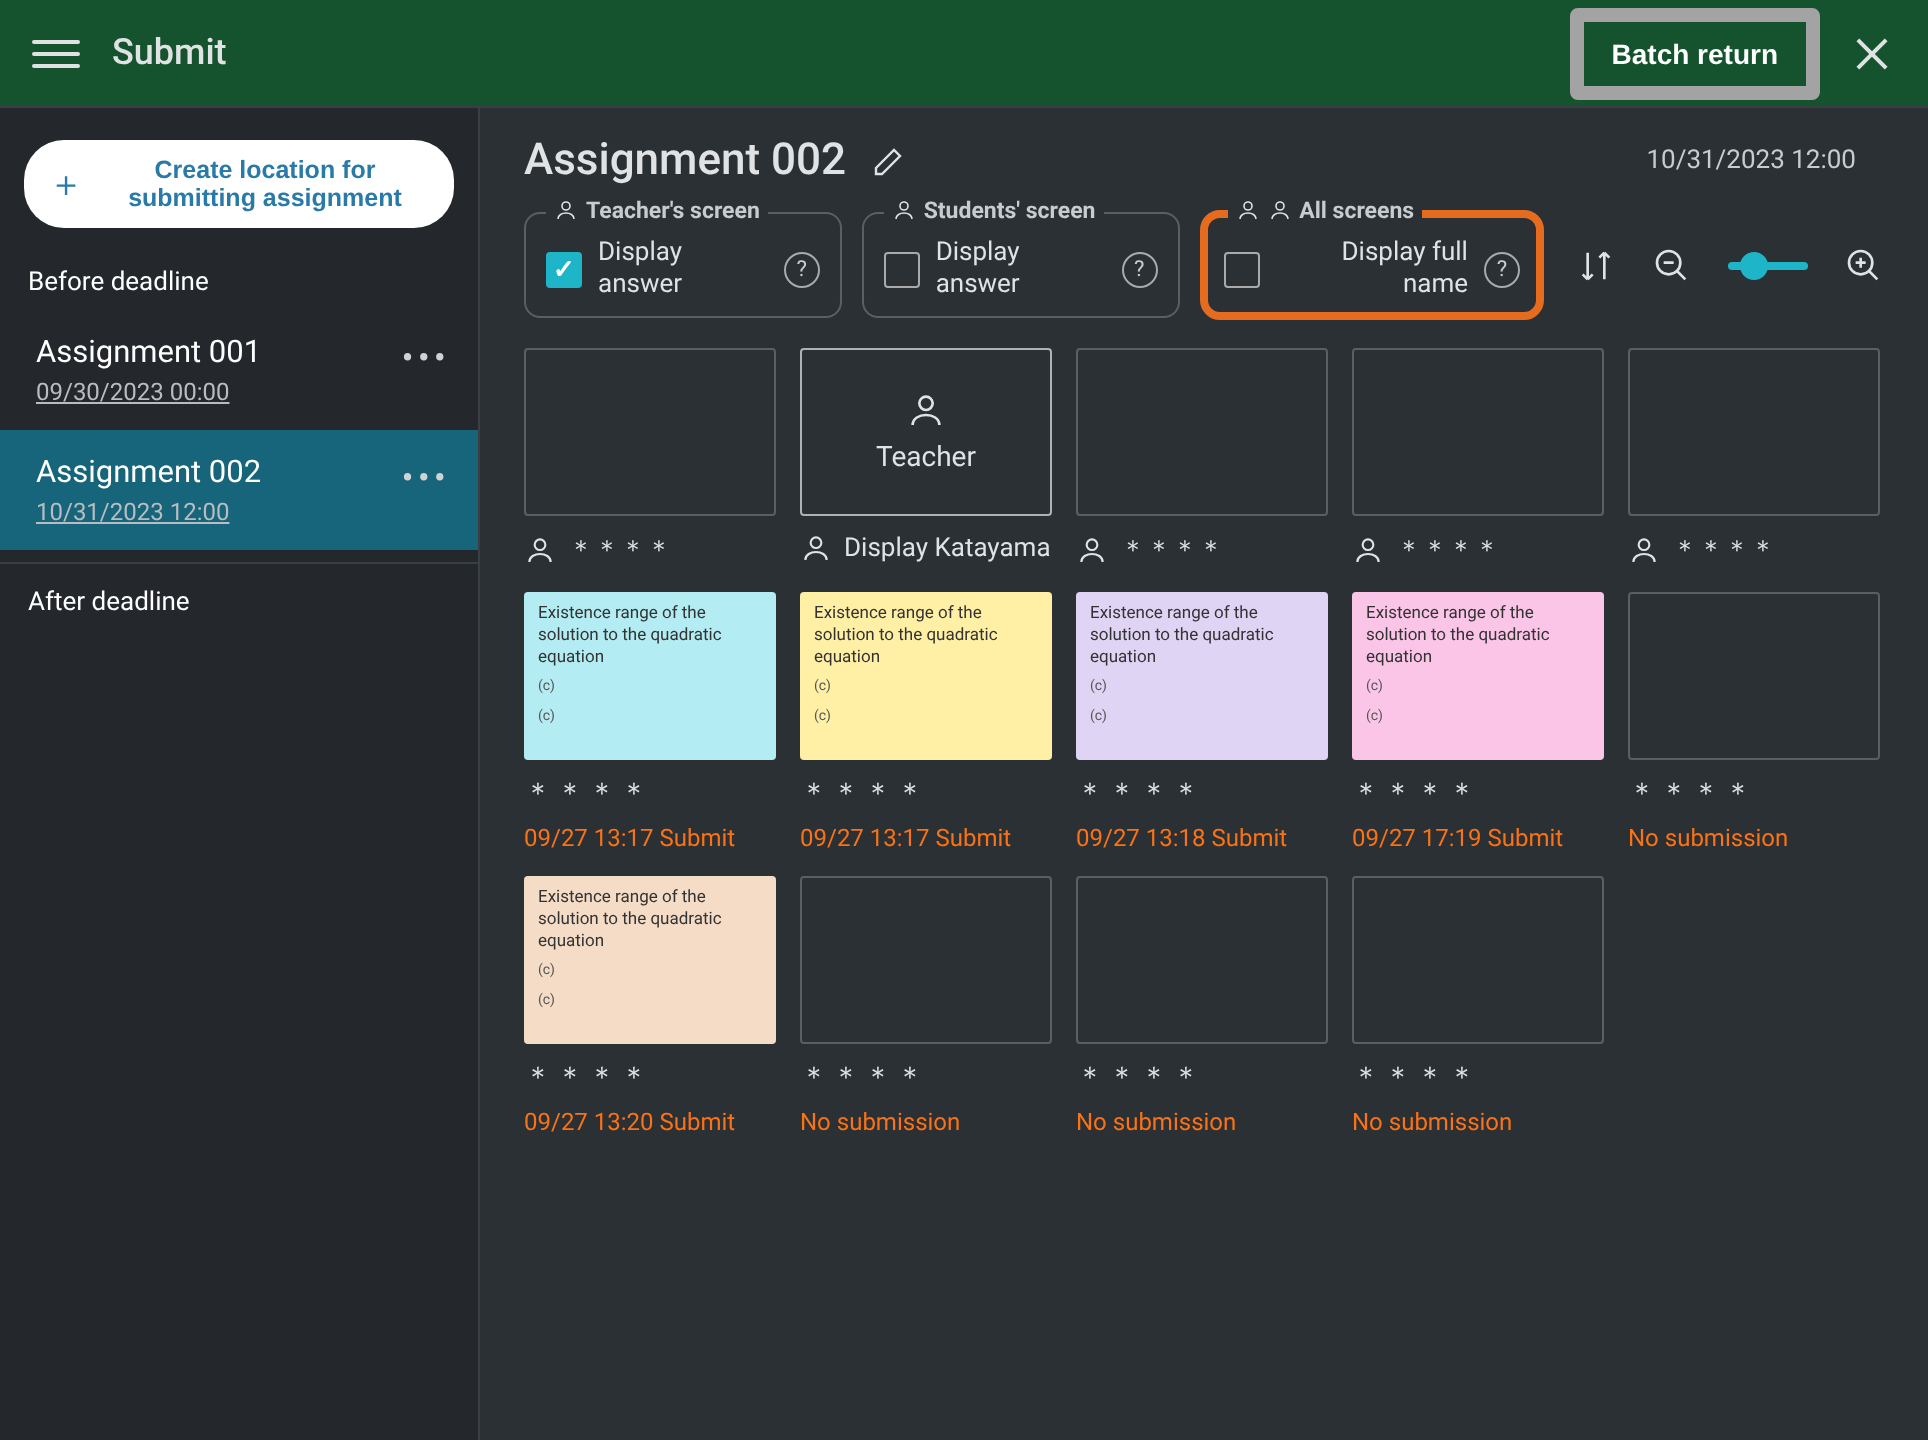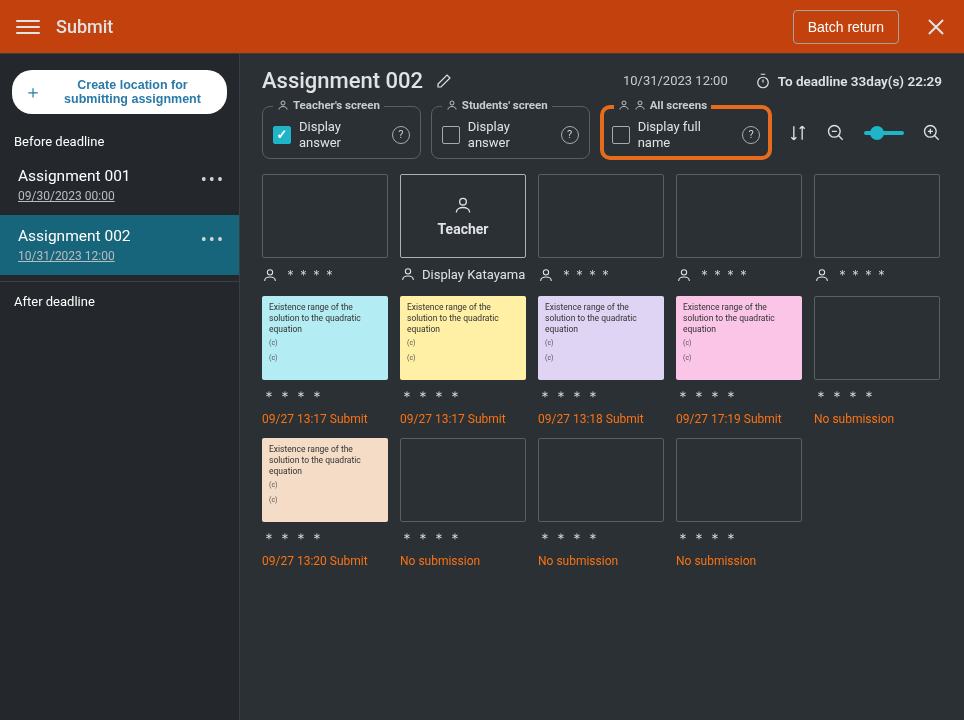--- a/index.html
+++ b/index.html
@@ -9,29 +9,29 @@
   color: #e0e2e4;
   width: 964px;
   height: 720px;
   overflow: hidden;
 }
 .topbar {
   height: 54px;
   display: flex;
   align-items: center;
   padding: 0 16px;
-  background: #c2410c;
+  background: #14532d;
   border-bottom: 1px solid #3a3f44;
 }
 .hamburger { width: 24px; height: 24px; cursor: pointer; display: flex; flex-direction: column; justify-content: center; gap: 4px; margin-right: 16px; }
 .hamburger span { height: 2px; background: #e0e2e4; border-radius: 1px; }
 .topbar-title { font-size: 18px; font-weight: 500; flex: 1; }
 .batch-btn {
-  border: 1px solid #a3a3a3; background: transparent; color: #fff; padding: 8px 14px;
-  font-size: 14px; font-weight: 400; border-radius: 4px; cursor: pointer; margin-right: 25px;
+  border: 7px solid #a3a3a3; background: transparent; color: #fff; padding: 8px 14px;
+  font-size: 14px; font-weight: 700; border-radius: 4px; cursor: pointer; margin-right: 14px;
 }
 .close-x { width: 24px; height: 24px; cursor: pointer; position: relative; }
 .close-x::before, .close-x::after {
   content: ""; position: absolute; left: 11px; top: 2px; width: 2px; height: 20px; background: #e0e2e4;
 }
 .close-x::before { transform: rotate(45deg); }
 .close-x::after { transform: rotate(-45deg); }
 
 .main { display: flex; height: calc(100% - 54px); }
 
@@ -56,38 +56,38 @@
 .edit-ic { width: 18px; height: 18px; cursor: pointer; }
 .header-spacer { flex: 1; }
 .duedate { font-size: 13px; color: #c9ccce; margin-right: 14px; }
 .deadline { font-size: 13.5px; font-weight: 600; display: flex; align-items: center; gap: 6px; }
 
 .toolbar { display: flex; gap: 10px; align-items: center; margin-bottom: 14px; }
 .opt-box {
   border: 1px solid #5a5f64; border-radius: 8px; padding: 12px 10px 8px; position: relative;
   display: flex; align-items: center; gap: 8px; min-width: 152px;
 }
-.opt-box.highlight { border: 4px solid #e56b1f; border-radius: 10px; padding: 10px 8px 6px; }
+.opt-box.highlight { border: 4px solid #e56b1f; border-radius: 10px; padding: 10px 8px 6px; text-align: right; }
 .opt-legend {
   position: absolute; top: -9px; left: 10px; background: #2b3034; padding: 0 4px;
   font-size: 11.5px; color: #c9ccce; display: flex; align-items: center; gap: 4px; font-weight: bold;
 }
 .cbx { width: 18px; height: 18px; border: 1.5px solid #aaa; border-radius: 2px; display: inline-flex; align-items: center; justify-content: center; cursor: pointer; flex-shrink: 0; }
 .cbx.checked { background: #1fb5c9; border-color: #1fb5c9; }
 .cbx.checked::after { content: "✓"; color: #fff; font-size: 13px; font-weight: bold; }
 .opt-label { font-size: 13px; line-height: 1.2; flex: 1; }
 .help-ic { width: 18px; height: 18px; border: 1.5px solid #aaa; border-radius: 50%; display: flex; align-items: center; justify-content: center; font-size: 11px; color: #ccc; cursor: pointer; flex-shrink: 0; }
 .tool-icons { display: flex; align-items: center; gap: 18px; margin-left: 6px; }
 .slider-track { width: 40px; height: 4px; background: #1fb5c9; border-radius: 2px; position: relative; }
 .slider-thumb { width: 14px; height: 14px; background: #1fb5c9; border-radius: 50%; position: absolute; top: -5px; left: 6px; }
 
 .grid { display: grid; grid-template-columns: repeat(5, 126px); gap: 12px 12px; }
 .emptycard { border: 1px solid #5a5f64; border-radius: 2px; height: 84px; }
 .teachercard { border: 1px solid #aeb2b6; border-radius: 2px; height: 84px; display: flex; flex-direction: column; align-items: center; justify-content: center; gap: 6px; }
-.teachercard .tlabel { font-size: 14px; font-weight: 700; }
+.teachercard .tlabel { font-size: 14px; font-weight: 400; }
 .nametag { display: flex; align-items: center; gap: 6px; font-size: 13px; margin-top: 2px; }
 .cell { display: flex; flex-direction: column; gap: 6px; }
 .note { height: 84px; border-radius: 2px; padding: 6px 7px; font-size: 8.5px; line-height: 1.3; color: #333; position: relative; }
 .note .ntitle { font-size: 8.5px; margin-bottom: 4px; }
 .note .nsmall { font-size: 7px; color: #555; }
 .note-cyan { background: #b3ecf2; }
 .note-yellow { background: #fff0a6; }
 .note-purple { background: #e0d4f5; }
 .note-pink { background: #fbc5e8; }
 .note-peach { background: #f4dcc7; }
@@ -136,27 +136,20 @@
   </div>
 
   <div class="content">
     <div class="header-row">
       <h1>Assignment 002</h1>
       <svg class="edit-ic" viewBox="0 0 24 24">
           <path class="ic-stroke" d="M4 20h4L20 8l-4-4L4 16v4z"></path>
         </svg>
       <div class="header-spacer"></div>
       <div class="duedate">10/31/2023 12:00</div>
-      <div class="deadline">
-        <svg width="18" height="18" viewBox="0 0 24 24">
-            <circle class="ic-stroke" cx="12" cy="14" r="7"></circle>
-            <path class="ic-stroke" d="M12 10v4M9 3h6"></path>
-          </svg>
-        <span>To deadline 33day(s) 22:29</span>
-      </div>
     </div>
 
     <div class="toolbar">
       <div class="opt-box">
         <div class="opt-legend">
           <svg width="12" height="12" viewBox="0 0 24 24">
               <circle class="ic-stroke" cx="12" cy="8" r="4"></circle>
               <path class="ic-stroke" d="M4 21c0-4 4-6 8-6s8 2 8 6"></path>
             </svg>
           <span>Teacher's screen</span>

